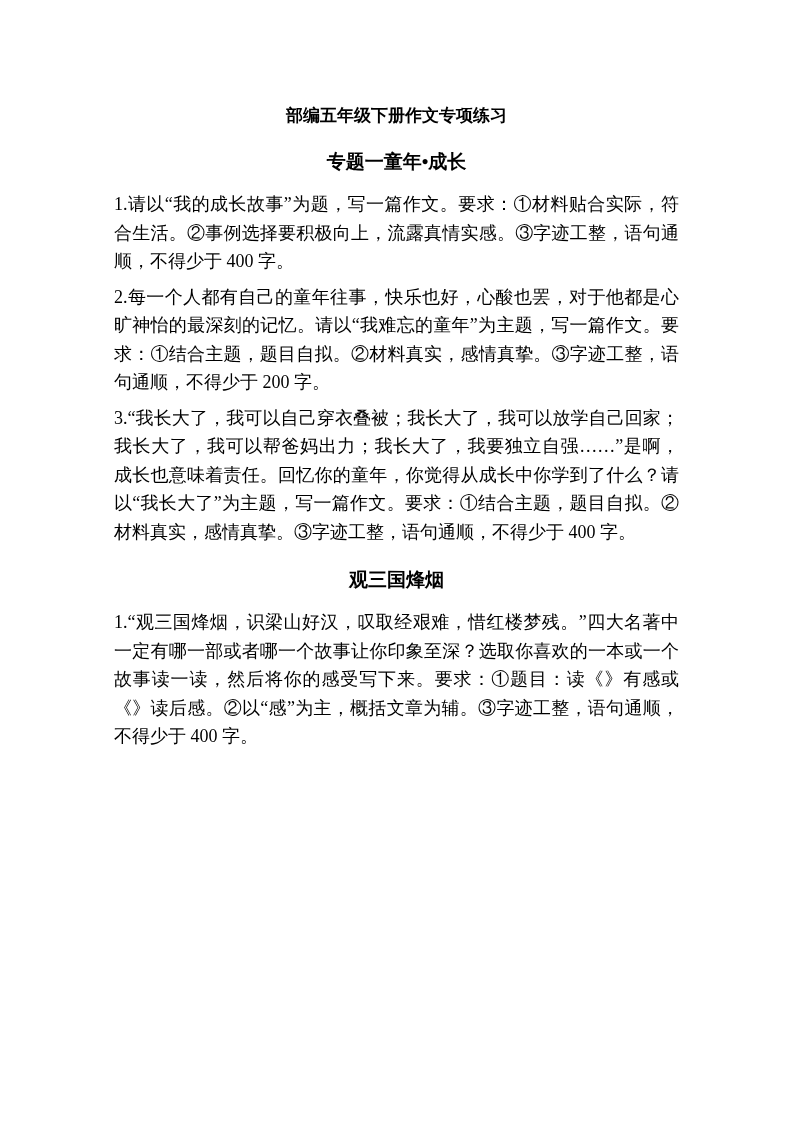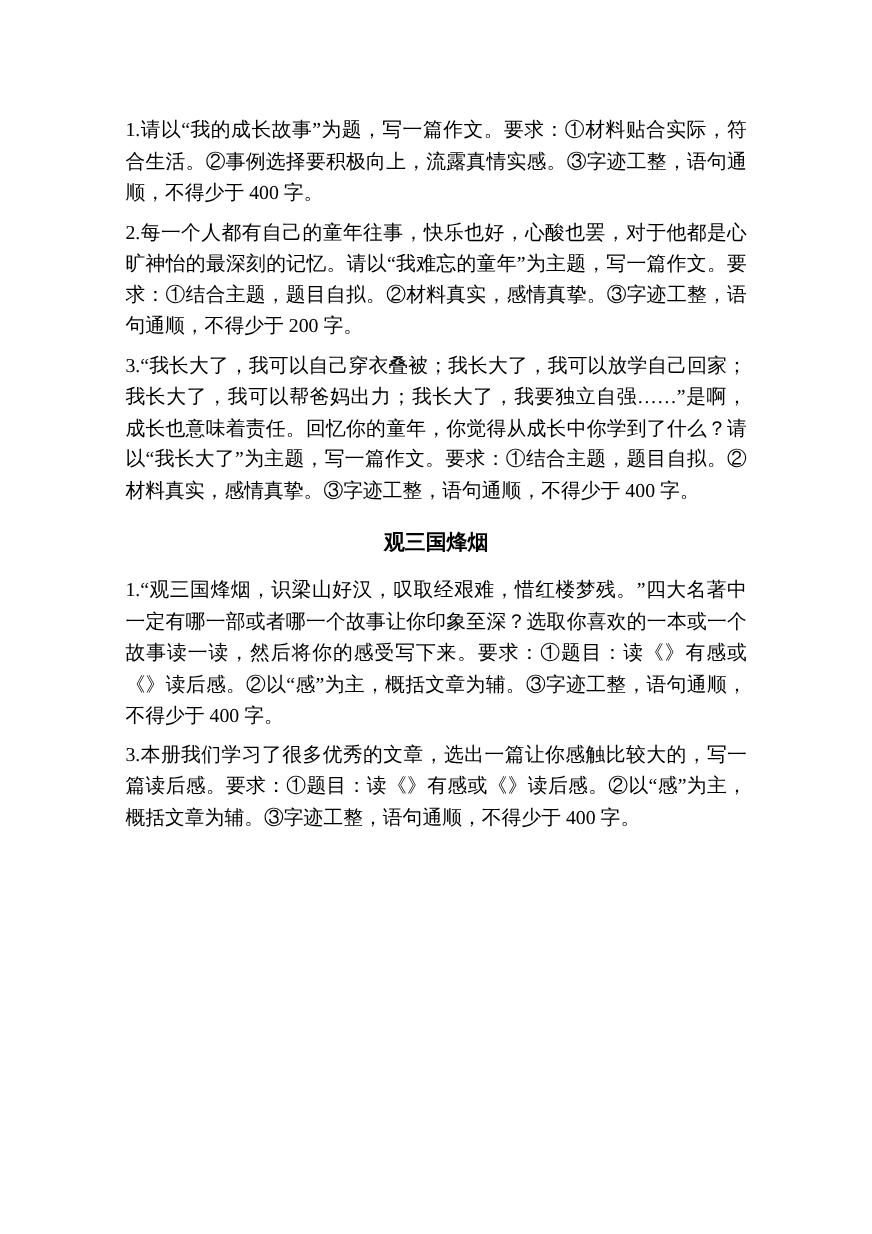--- a/index.html
+++ b/index.html
@@ -40,27 +40,28 @@
     text-justify: inter-ideograph;
     word-break: break-all;
   }
   .section { margin: 0; }
 </style>
 </head>
 <body>
 
 <div class="page">
 
+  <h1 class="doc-title">部编五年级下册作文专项练习</h1>
 
   <div class="section">
+    <h2 class="section-heading">专题一童年•成长</h2>
     <p class="para">1.请以“我的成长故事”为题，写一篇作文。要求：①材料贴合实际，符合生活。②事例选择要积极向上，流露真情实感。③字迹工整，语句通顺，不得少于 400 字。</p>
     <p class="para">2.每一个人都有自己的童年往事，快乐也好，心酸也罢，对于他都是心旷神怡的最深刻的记忆。请以“我难忘的童年”为主题，写一篇作文。要求：①结合主题，题目自拟。②材料真实，感情真挚。③字迹工整，语句通顺，不得少于 200 字。</p>
     <p class="para">3.“我长大了，我可以自己穿衣叠被；我长大了，我可以放学自己回家；我长大了，我可以帮爸妈出力；我长大了，我要独立自强……”是啊，成长也意味着责任。回忆你的童年，你觉得从成长中你学到了什么？请以“我长大了”为主题，写一篇作文。要求：①结合主题，题目自拟。②材料真实，感情真挚。③字迹工整，语句通顺，不得少于 400 字。</p>
   </div>
 
   <div class="section">
     <h2 class="section-heading">观三国烽烟</h2>
     <p class="para">1.“观三国烽烟，识梁山好汉，叹取经艰难，惜红楼梦残。”四大名著中一定有哪一部或者哪一个故事让你印象至深？选取你喜欢的一本或一个故事读一读，然后将你的感受写下来。要求：①题目：读《》有感或《》读后感。②以“感”为主，概括文章为辅。③字迹工整，语句通顺，不得少于 400 字。</p>
-    <p class="para">3.本册我们学习了很多优秀的文章，选出一篇让你感触比较大的，写一篇读后感。要求：①题目：读《》有感或《》读后感。②以“感”为主，概括文章为辅。③字迹工整，语句通顺，不得少于 400 字。</p>
   </div>
 
 
 </div>
 
 </body></html>

